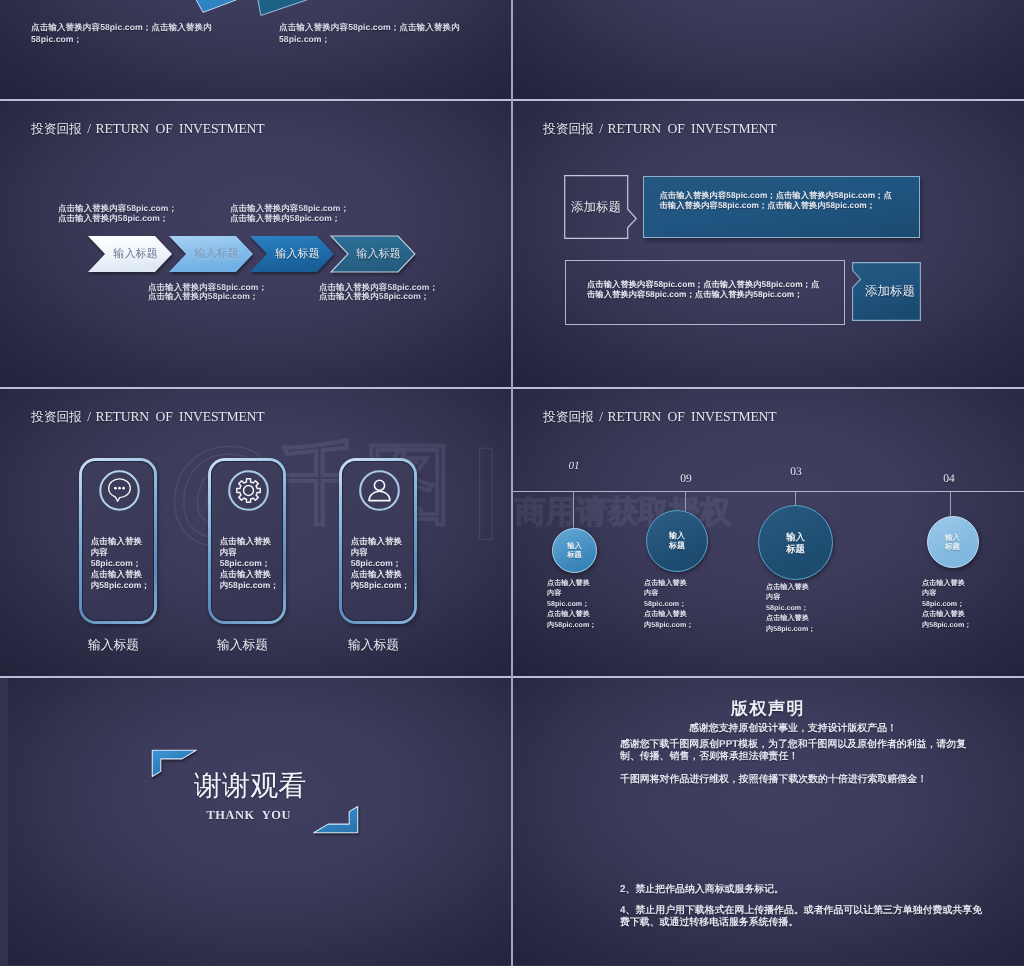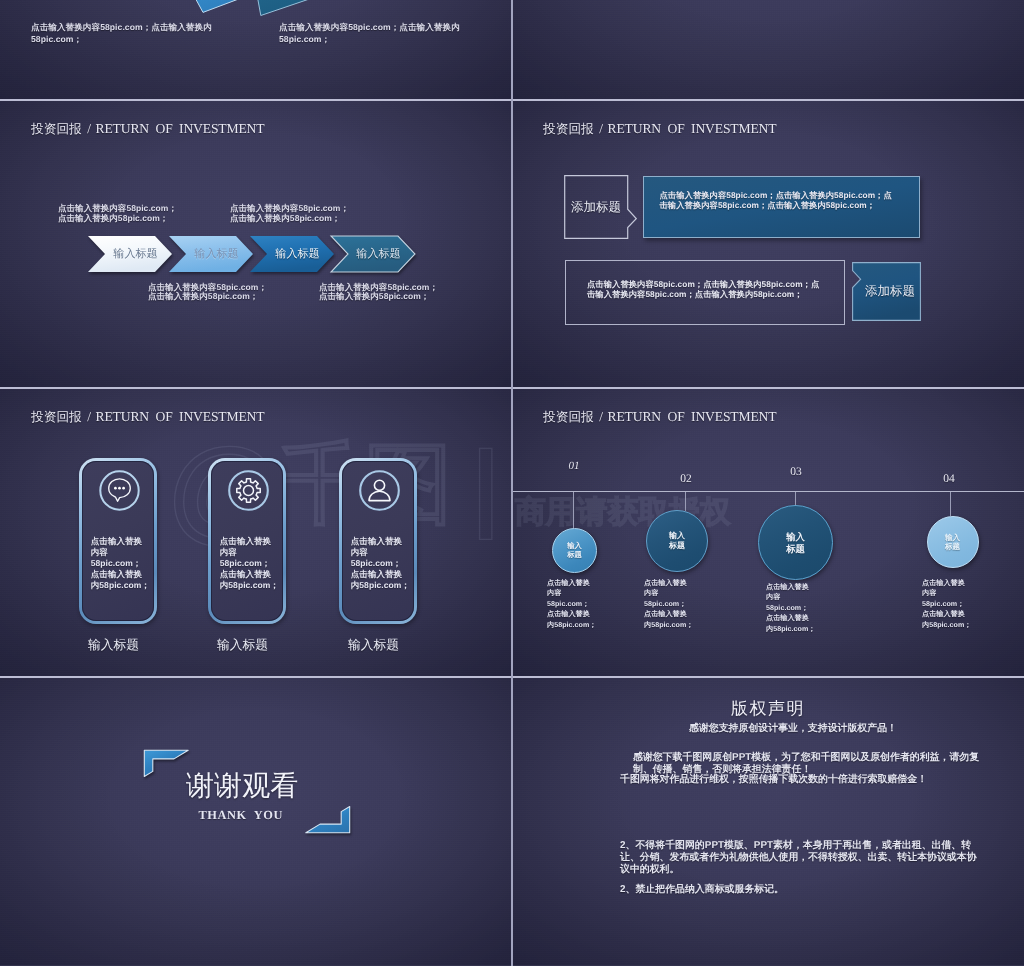--- a/index.html
+++ b/index.html
@@ -112,21 +112,21 @@
 
   
   .corner{position:absolute;filter:drop-shadow(1px 2px 1px rgba(0,0,0,.40));}
   .corner[style*="rotate"]{filter:drop-shadow(-1px -2px 1px rgba(0,0,0,.40));}
   .ty-cn{position:absolute;left:186px;top:95px;font-size:28.1px;color:#f2f3fa;letter-spacing:0;
          line-height:1;text-shadow:0 1px 2px rgba(0,0,0,.45);}
   .ty-en{position:absolute;left:198.4px;top:131px;font-size:12.4px;color:#e5e6f2;letter-spacing:0.6px;white-space:pre;
          font-family:"Liberation Serif",serif;text-shadow:0 1px 1px rgba(0,0,0,.4);font-weight:bold;}
 
   
-  .cp-title{position:absolute;width:100%;text-align:center;color:#eeeef7;font-weight:normal;
+  .cp-title{position:absolute;width:100%;text-align:center;color:#eeeef7;font-weight:bold;
             text-shadow:0 1px 2px rgba(0,0,0,.45);}
   .cp-p{position:absolute;color:#e3e4ef;font-weight:bold;font-size:9.9px;line-height:11.9px;
         letter-spacing:.03px;text-shadow:0 1px 1px rgba(0,0,0,.4);padding-left:25px;}
 
   .wm{position:absolute;pointer-events:none;user-select:none;}
   .wm4{left:168px;top:44px;white-space:nowrap;line-height:1;}
   .wm4 span{color:transparent;-webkit-text-stroke:1.3px rgba(200,210,240,.105);font-weight:bold;}
   .wm4-at{font-size:115px;vertical-align:-14px;}
   .wm4-cn{font-size:88px;letter-spacing:0px;margin-left:-4px;}
   .wm4-bar{font-size:96px;margin-left:20px;vertical-align:-4px;}
@@ -357,21 +357,21 @@
     <div class="tl-circ c-sm" style="left:40px;top:140px;width:43px;height:43px;">
       <span style="font-size:7.3px;">输入
 标题</span>
       </div>
     <div class="tl-body" style="left:35px;top:190px;width:72px;">点击输入替换
 内容
 58pic.com；
 点击输入替换
 内58pic.com；</div>
 
-    <div class="tl-num" style="left:154px;top:85px;width:40px;font-size:11.5px;">02</div>
+    <div class="tl-num" style="left:154px;top:85px;width:40px;font-size:11.5px;">09</div>
     <div class="tl-tick" style="left:173px;top:104px;height:19px;"></div>
     <div class="tl-circ c-md" style="left:134px;top:122px;width:60px;height:60px;">
       <span style="font-size:8px;">输入
 标题</span>
       </div>
     <div class="tl-body" style="left:132px;top:190px;width:72px;">点击输入替换
 内容
 58pic.com；
 点击输入替换
 内58pic.com；</div>
@@ -394,21 +394,21 @@
       <span style="font-size:7.6px;">输入
 标题</span>
       </div>
     <div class="tl-body" style="left:410px;top:190px;width:72px;">点击输入替换
 内容
 58pic.com；
 点击输入替换
 内58pic.com；</div>
   </div>
 
-  <div class="slide" id="s6" style="left:0;top:677px;">
+  <div class="slide" id="s6" style="left:8px;top:677px;">
     <div class="bg"></div>
     <div class="bgnoise"></div>
     <div class="vignette"></div>
 
     <svg class="corner" style="left:143px;top:72px;" width="48" height="28" viewBox="0 0 48 28">
       <defs>
           <linearGradient id="cbg1" x1="0" y1="0" x2="0.7" y2="1">
         <stop offset="0" stop-color="#3e9ad8"></stop>
             <stop offset="0.5" stop-color="#2e80bf"></stop>
         <stop offset="1" stop-color="#2a72ad"></stop>
@@ -432,23 +432,23 @@
     </svg>
   </div>
 
   <div class="slide" id="s7" style="left:512px;top:677px;">
     <div class="bg"></div>
     <div class="bgnoise"></div>
     <div class="vignette"></div>
 
     <div class="cp-title" style="top:21px;font-size:17px;letter-spacing:1.5px;">版权声明</div>
     <div class="cp-p" style="left:0;top:46px;width:512px;text-align:center;">感谢您支持原创设计事业，支持设计版权产品！</div>
-    <div class="cp-p" style="left:96px;top:62px;width:363px;margin-top:13px;">感谢您下载千图网原创PPT模板，为了您和千图网以及原创作者的利益，请勿复制、传播、销售，否则将承担法律责任！</div>
+    <div class="cp-p" style="left:83px;top:62px;width:363px;">感谢您下载千图网原创PPT模板，为了您和千图网以及原创作者的利益，请勿复制、传播、销售，否则将承担法律责任！</div>
     <div class="cp-p" style="left:83px;top:97px;width:363px;">千图网将对作品进行维权，按照传播下载次数的十倍进行索取赔偿金！</div>
-    <div class="cp-p" style="left:83px;top:163px;width:363px;">2、不得将千图网的PPT模版、PPT素材，本身用于再出售，或者出租、出借、转让、分销、发布或者作为礼物供他人使用，不得转授权、出卖、转让本协议或本协议中的权利。</div>
     <div class="cp-p" style="left:83px;top:207px;width:363px;">2、禁止把作品纳入商标或服务标记。</div>
+    <div class="cp-p" style="left:83px;top:228px;width:363px;">4、禁止用户用下载格式在网上传播作品。或者作品可以让第三方单独付费或共享免费下载、或通过转移电话服务系统传播。</div>
   </div>
 
   <div class="divider-h" style="top:99px;"></div>
   <div class="divider-h" style="top:387px;"></div>
   <div class="divider-h" style="top:676px;"></div>
   <div class="divider-v"></div>
 </div>
 
 </body></html>

